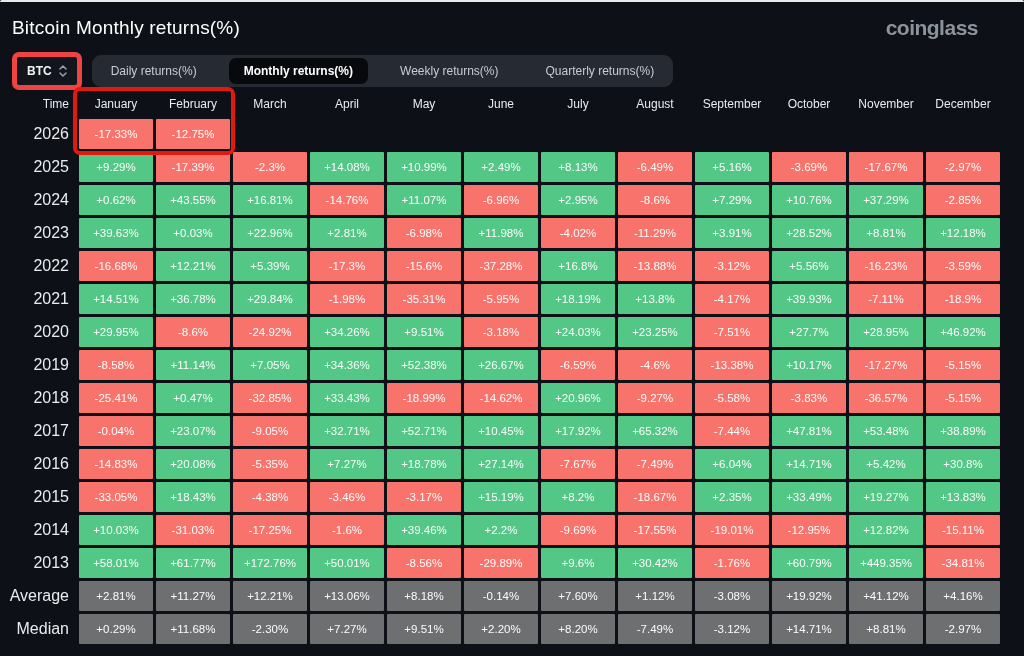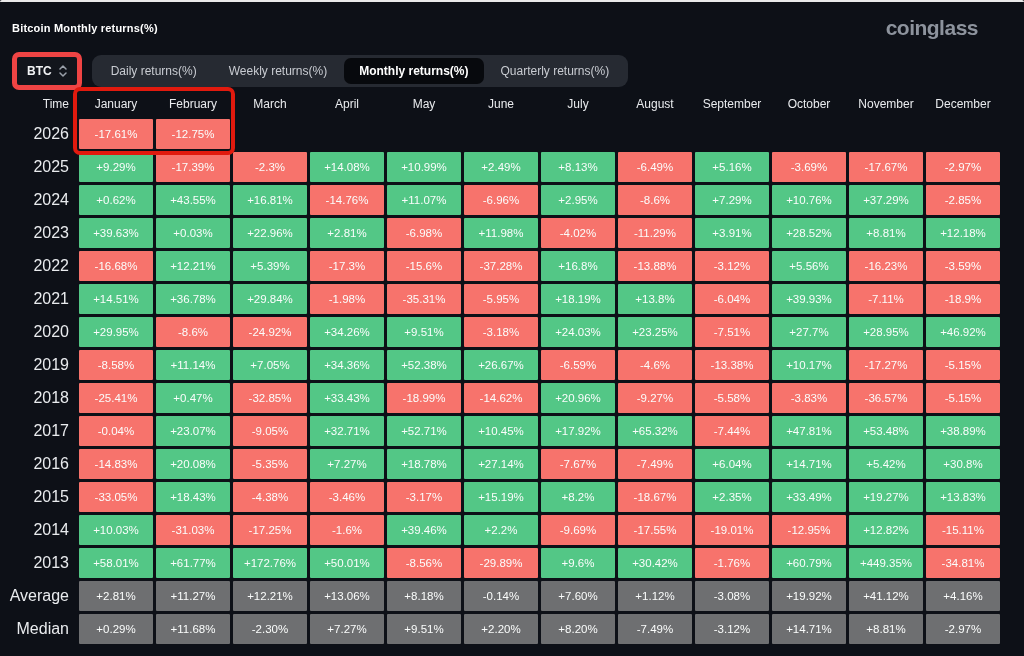--- a/index.html
+++ b/index.html
@@ -9,33 +9,33 @@
     font-family:"Liberation Sans", sans-serif;
     color:#fff;
     position:relative;
   }
   .top-edge { position:absolute; top:0; left:0; width:100%; height:2px;
     background:#e9e9e9; border-radius:8px 8px 0 0; }
   .page { padding:16px 0 0 12px; }
 
   
   .hdr { display:flex; justify-content:space-between; align-items:center; padding-right:46px; height:24px; }
-  .title { font-size:11px; font-weight:700; color:#ffffff; letter-spacing:.2px; }
+  .title { font-size:19px; font-weight:400; color:#ffffff; letter-spacing:.2px; }
   .logo { font-size:21px; font-weight:700; color:#8d939d; letter-spacing:-0.5px; }
 
   
   .controls { margin-top:15px; display:flex; align-items:center; gap:10px; height:32px; }
   .coin-btn {
     display:flex; align-items:center; gap:7px;
     background:#12151c; border:5px solid #ef4444; border-radius:7px;
     padding:7px 10px; font-size:12px; font-weight:700; color:#f2f3f5; cursor:pointer;
   }
   .coin-btn svg { display:block; }
   .tabs {
-    display:flex; align-items:center; gap:2px;
+    display:flex; align-items:center; gap:17px;
     background:#262a32; border-radius:9px; padding:4px; height:32px;
   }
   .tab {
     padding:6px 15px; font-size:12px; color:#c9ccd2; border-radius:7px;
     cursor:pointer; white-space:nowrap;
   }
   .tab.active { background:#07090d; color:#ffffff; font-weight:700; }
 
   
   .table-wrap { position:relative; margin-top:5px; }
@@ -87,43 +87,43 @@
       <span>BTC</span>
       <span>
         <svg width="8" height="12" viewBox="0 0 8 12" fill="none" stroke="#9aa0aa" stroke-width="1.5" stroke-linecap="round" stroke-linejoin="round">
           <polyline points="1,4 4,1 7,4"></polyline>
           <polyline points="1,8 4,11 7,8"></polyline>
         </svg>
       </span>
     </div>
     <div class="tabs">
         <div class="tab">Daily returns(%)</div>
+        <div class="tab active">Monthly returns(%)</div>
         <div class="tab">Weekly returns(%)</div>
-        <div class="tab active">Monthly returns(%)</div>
         <div class="tab">Quarterly returns(%)</div>
       </div>
   </div>
 
   <div class="table-wrap">
     <div class="grid">
         <div class="corner">Time</div>
         <div class="colhead">January</div>
         <div class="colhead">February</div>
         <div class="colhead">March</div>
         <div class="colhead">April</div>
         <div class="colhead">May</div>
         <div class="colhead">June</div>
         <div class="colhead">July</div>
         <div class="colhead">August</div>
         <div class="colhead">September</div>
         <div class="colhead">October</div>
         <div class="colhead">November</div>
         <div class="colhead">December</div>
         <div class="rowlabel">2026</div>
-        <div class="cell neg">-17.61%</div>
+        <div class="cell neg">-17.33%</div>
         <div class="cell neg">-12.75%</div>
         <div class="cell empty"></div>
         <div class="cell empty"></div>
         <div class="cell empty"></div>
         <div class="cell empty"></div>
         <div class="cell empty"></div>
         <div class="cell empty"></div>
         <div class="cell empty"></div>
         <div class="cell empty"></div>
         <div class="cell empty"></div>
@@ -182,21 +182,21 @@
         <div class="cell neg">-3.59%</div>
         <div class="rowlabel">2021</div>
         <div class="cell pos">+14.51%</div>
         <div class="cell pos">+36.78%</div>
         <div class="cell pos">+29.84%</div>
         <div class="cell neg">-1.98%</div>
         <div class="cell neg">-35.31%</div>
         <div class="cell neg">-5.95%</div>
         <div class="cell pos">+18.19%</div>
         <div class="cell pos">+13.8%</div>
-        <div class="cell neg">-6.04%</div>
+        <div class="cell neg">-4.17%</div>
         <div class="cell pos">+39.93%</div>
         <div class="cell neg">-7.11%</div>
         <div class="cell neg">-18.9%</div>
         <div class="rowlabel">2020</div>
         <div class="cell pos">+29.95%</div>
         <div class="cell neg">-8.6%</div>
         <div class="cell neg">-24.92%</div>
         <div class="cell pos">+34.26%</div>
         <div class="cell pos">+9.51%</div>
         <div class="cell neg">-3.18%</div>

